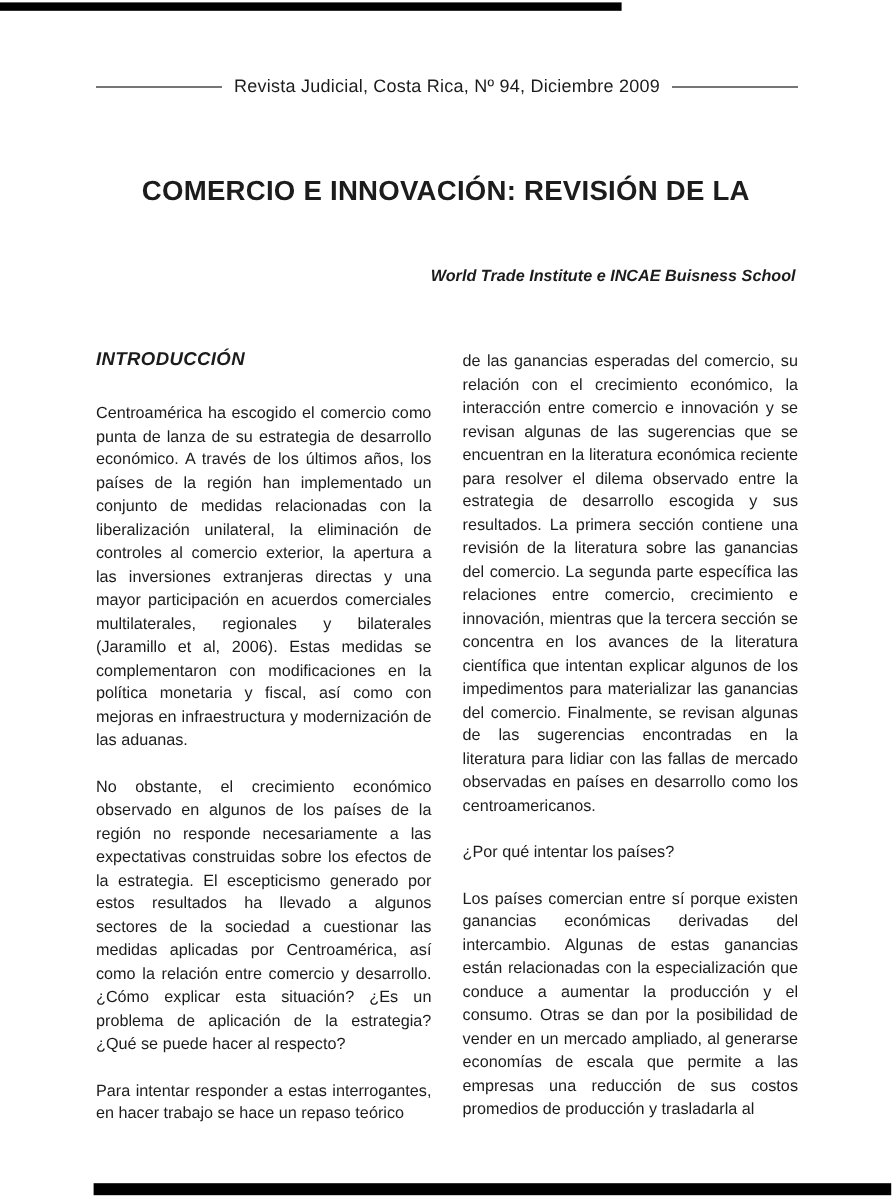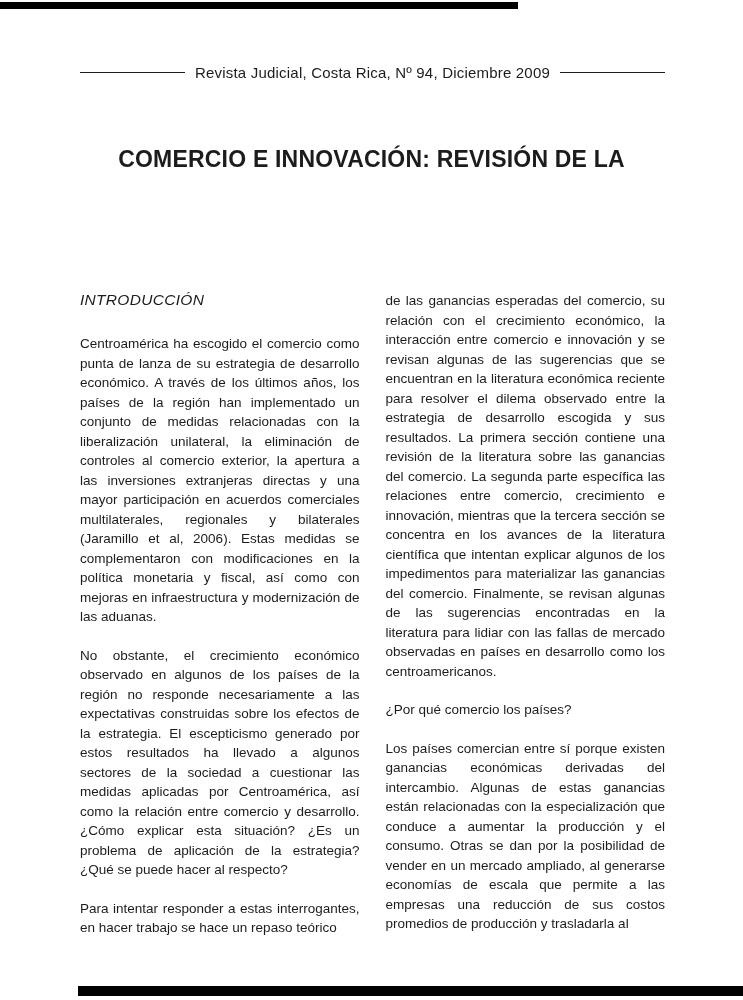--- a/index.html
+++ b/index.html
@@ -89,21 +89,21 @@
     gap: 26px;
   }
   .col {
     flex: 1 1 0;
     min-width: 0;
   }
   .col h2 {
     margin: 0 0 25px 0;
     font-size: 15.5px;
     font-style: italic;
-    font-weight: normal;
+    font-weight: bold;
     letter-spacing: 0.3px;
   }
   .col p {
     margin: 0 0 19px 0;
     font-size: 13.5px;
     line-height: 19.5px;
     text-align: justify;
   }
   .col p.question {
     text-align: left;
@@ -122,32 +122,33 @@
     <span class="rule"></span>
     <span class="header-text">Revista Judicial, Costa Rica, Nº 94, Diciembre 2009</span>
     <span class="rule"></span>
   </div>
 
   <div class="title">
     <div>COMERCIO E INNOVACIÓN: REVISIÓN DE LA</div>
   </div>
 
   <div class="author">
+    <div>World Trade Institute e INCAE Buisness School</div>
   </div>
 
   <div class="columns">
 
     <div class="col">
       <h2>INTRODUCCIÓN</h2>
       <p>Centroamérica ha escogido el comercio como punta de lanza de su estrategia de desarrollo económico. A través de los últimos años, los países de la región han implementado un conjunto de medidas relacionadas con la liberalización unilateral, la eliminación de controles al comercio exterior, la apertura a las inversiones extranjeras directas y una mayor participación en acuerdos comerciales multilaterales, regionales y bilaterales (Jaramillo et al, 2006). Estas medidas se complementaron con modificaciones en la política monetaria y fiscal, así como con mejoras en infraestructura y modernización de las aduanas.</p>
       <p>No obstante, el crecimiento económico observado en algunos de los países de la región no responde necesariamente a las expectativas construidas sobre los efectos de la estrategia. El escepticismo generado por estos resultados ha llevado a algunos sectores de la sociedad a cuestionar las medidas aplicadas por Centroamérica, así como la relación entre comercio y desarrollo. ¿Cómo explicar esta situación? ¿Es un problema de aplicación de la estrategia? ¿Qué se puede hacer al respecto?</p>
       <p>Para intentar responder a estas interrogantes, en hacer trabajo se hace un repaso teórico</p>
     </div>
 
     <div class="col">
       <p>de las ganancias esperadas del comercio, su relación con el crecimiento económico, la interacción entre comercio e innovación y se revisan algunas de las sugerencias que se encuentran en la literatura económica reciente para resolver el dilema observado entre la estrategia de desarrollo escogida y sus resultados. La primera sección contiene una revisión de la literatura sobre las ganancias del comercio. La segunda parte específica las relaciones entre comercio, crecimiento e innovación, mientras que la tercera sección se concentra en los avances de la literatura científica que intentan explicar algunos de los impedimentos para materializar las ganancias del comercio. Finalmente, se revisan algunas de las sugerencias encontradas en la literatura para lidiar con las fallas de mercado observadas en países en desarrollo como los centroamericanos.</p>
-      <p class="question">¿Por qué comercio los países?</p>
+      <p class="question">¿Por qué intentar los países?</p>
       <p>Los países comercian entre sí porque existen ganancias económicas derivadas del intercambio. Algunas de estas ganancias están relacionadas con la especialización que conduce a aumentar la producción y el consumo. Otras se dan por la posibilidad de vender en un mercado ampliado, al generarse economías de escala que permite a las empresas una reducción de sus costos promedios de producción y trasladarla al</p>
     </div>
 
   </div>
 
 </div>
 
 </body></html>

